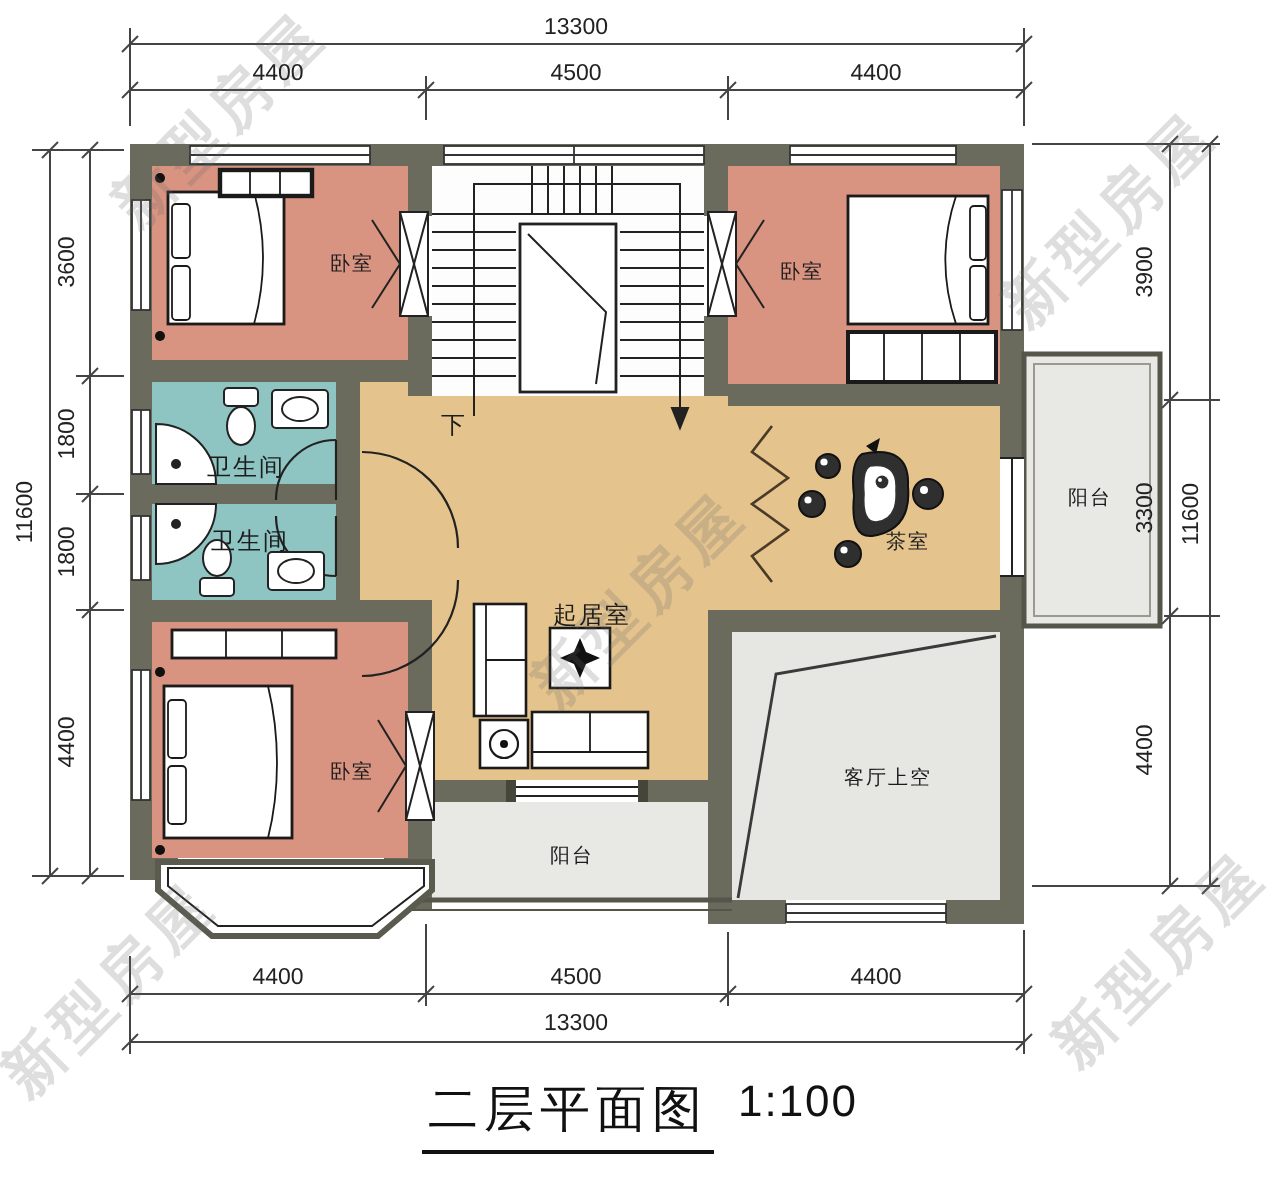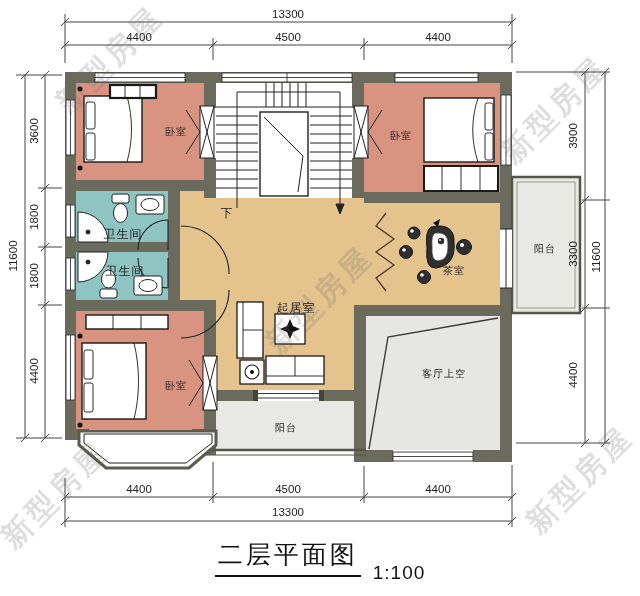--- a/index.html
+++ b/index.html
@@ -17,21 +17,21 @@
   .lbl-sm{font-size:12px;}
   .dim{position:absolute;transform:translate(-50%,-50%);font-size:11.5px;color:#222;
        white-space:nowrap;}
   .vdim{transform:translate(-50%,-50%) rotate(-90deg);}
   .wm{position:absolute;transform:translate(-50%,-50%) rotate(-45deg);font-size:30px;
       font-weight:bold;letter-spacing:4px;color:rgba(105,105,105,0.22);white-space:nowrap;}
   .title-row{position:absolute;left:0;right:0;top:538px;display:flex;justify-content:center;
              align-items:flex-start;gap:12px;}
   .title-name{font-size:25px;letter-spacing:3px;color:#111;border-bottom:2.5px solid #111;
               padding:0 3px 4px;}
-  .title-scale{font-size:19px;color:#111;letter-spacing:1px;margin-top:24px;}
+  .title-scale{font-size:22px;color:#111;letter-spacing:1px;}
 </style>
 </head>
 <body>
 
 <div id="canvas">
 
 <svg id="plan-svg" width="640" height="596" viewBox="0 0 640 596">
 
   <g>
     <rect class="f-bed" x="76" y="83" width="128" height="97"></rect>
@@ -315,21 +315,21 @@
 
 <div class="lbl" style="left:176px;top:132px;">卧室</div>
 <div class="lbl" style="left:401px;top:136px;">卧室</div>
 <div class="lbl" style="left:176px;top:386px;">卧室</div>
 <div class="lbl lbl-sm" style="left:123px;top:234px;">卫生间</div>
 <div class="lbl lbl-sm" style="left:125px;top:271px;">卫生间</div>
 <div class="lbl" style="left:454px;top:271px;">茶室</div>
 <div class="lbl lbl-sm" style="left:296px;top:308px;">起居室</div>
 <div class="lbl" style="left:545px;top:249px;">阳台</div>
 <div class="lbl" style="left:286px;top:428px;">阳台</div>
-<div class="lbl" style="left:444px;top:374px;">客厅上空</div>
+<div class="lbl" style="left:444px;top:389px;">客厅上空</div>
 <div class="lbl lbl-sm" style="left:227px;top:213px;">下</div>
 
 <div class="dim" style="left:288px;top:14px;">13300</div>
 <div class="dim" style="left:139px;top:37px;">4400</div>
 <div class="dim" style="left:288px;top:37px;">4500</div>
 <div class="dim" style="left:438px;top:37px;">4400</div>
 <div class="dim" style="left:139px;top:489px;">4400</div>
 <div class="dim" style="left:288px;top:489px;">4500</div>
 <div class="dim" style="left:438px;top:489px;">4400</div>
 <div class="dim" style="left:288px;top:512px;">13300</div>

